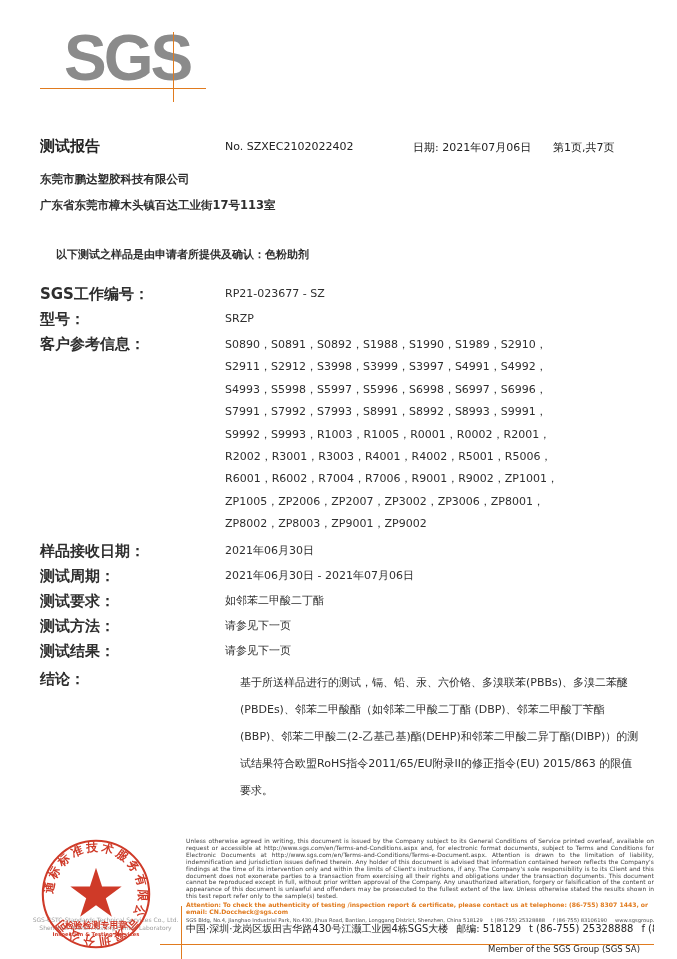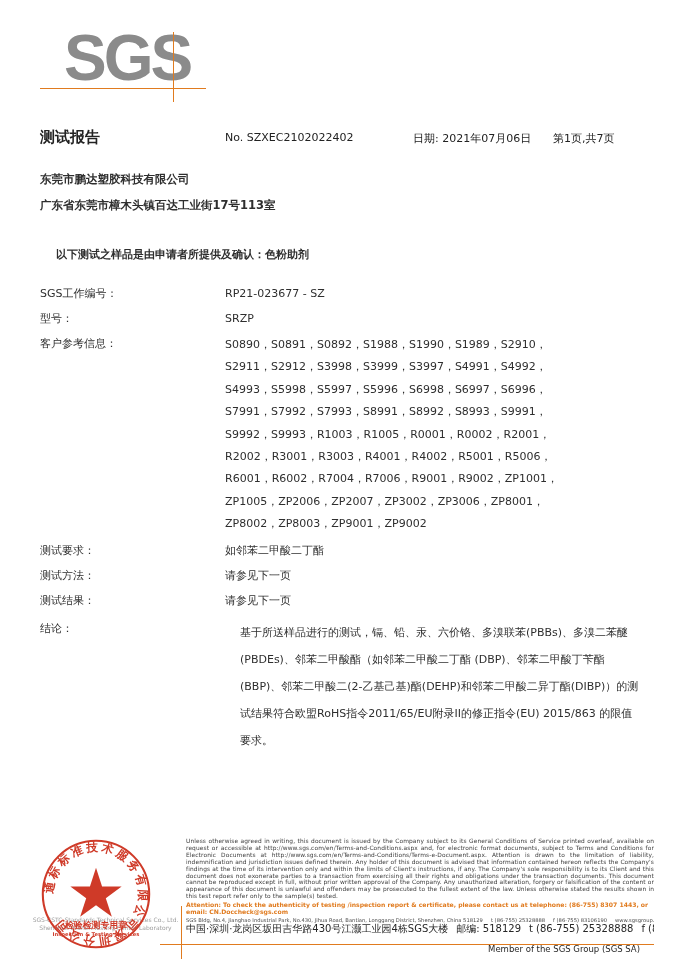--- a/index.html
+++ b/index.html
@@ -16,35 +16,35 @@
   .logo-text {
     position:absolute; left:24px; top:0;
     font-family:"Liberation Sans",sans-serif;
     font-weight:bold; font-size:64px; line-height:60px;
     color:#8b8b8b; letter-spacing:-3px;
   }
   .logo-hline { position:absolute; left:0; top:60px; width:166px; height:1px; background:#e07b1f; }
   .logo-vline { position:absolute; left:133px; top:4px; width:1px; height:70px; background:#e07b1f; }
 
   
-  .header-row { position:absolute; left:0; top:128px; width:677px; height:22px; }
+  .header-row { position:absolute; left:0; top:137px; width:677px; height:22px; }
   .report-title { position:absolute; left:40px; top:0; font-size:15px; font-weight:bold; color:#222; }
   .report-no { position:absolute; left:225px; top:3px; font-size:11px; color:#222; }
   .report-date { position:absolute; left:413px; top:3px; font-size:11px; color:#222; }
   .report-pages { position:absolute; left:553px; top:3px; font-size:11px; color:#222; }
 
   
   .applicant { position:absolute; left:40px; top:166px; width:600px; }
   .applicant div { font-size:11.5px; font-weight:600; color:#2e2e2e; line-height:26px; }
 
   
   .main { position:absolute; left:40px; top:247px; width:600px; }
   .intro { font-size:11px; font-weight:600; color:#2e2e2e; margin-bottom:22px;padding-left:16px; }
   .field-row { display:flex; margin-bottom:5px; }
-  .field-label { width:185px; flex-shrink:0; font-size:11px; font-weight:400; color:#2e2e2e; line-height:20px; }
+  .field-label { width:185px; flex-shrink:0; font-size:15px; font-weight:700; color:#2e2e2e; line-height:20px; }
   .field-value { flex:1; font-size:11px; color:#2e2e2e; line-height:20px; white-space:pre-line; }
   .refs .field-value { line-height:22.4px; }
   .conclusion { margin-top:8px; }
   .conclusion .field-value { line-height:27px; white-space:normal;margin-left:15px; }
 
   
   .footer { position:absolute; left:0; top:836px; width:677px; height:123px; }
 
   .lab-name {
     position:absolute; left:18px; top:80px; width:175px;
@@ -115,20 +115,28 @@
 S2911，S2912，S3998，S3999，S3997，S4991，S4992，
 S4993，S5998，S5997，S5996，S6998，S6997，S6996，
 S7991，S7992，S7993，S8991，S8992，S8993，S9991，
 S9992，S9993，R1003，R1005，R0001，R0002，R2001，
 R2002，R3001，R3003，R4001，R4002，R5001，R5006，
 R6001，R6002，R7004，R7006，R9001，R9002，ZP1001，
 ZP1005，ZP2006，ZP2007，ZP3002，ZP3006，ZP8001，
 ZP8002，ZP8003，ZP9001，ZP9002</div>
   </div>
   <div class="field-row">
+    <div class="field-label">样品接收日期：</div>
+    <div class="field-value">2021年06月30日</div>
+  </div>
+  <div class="field-row">
+    <div class="field-label">测试周期：</div>
+    <div class="field-value">2021年06月30日 - 2021年07月06日</div>
+  </div>
+  <div class="field-row">
     <div class="field-label">测试要求：</div>
     <div class="field-value">如邻苯二甲酸二丁酯</div>
   </div>
   <div class="field-row">
     <div class="field-label">测试方法：</div>
     <div class="field-value">请参见下一页</div>
   </div>
   <div class="field-row">
     <div class="field-label">测试结果：</div>
     <div class="field-value">请参见下一页</div>

